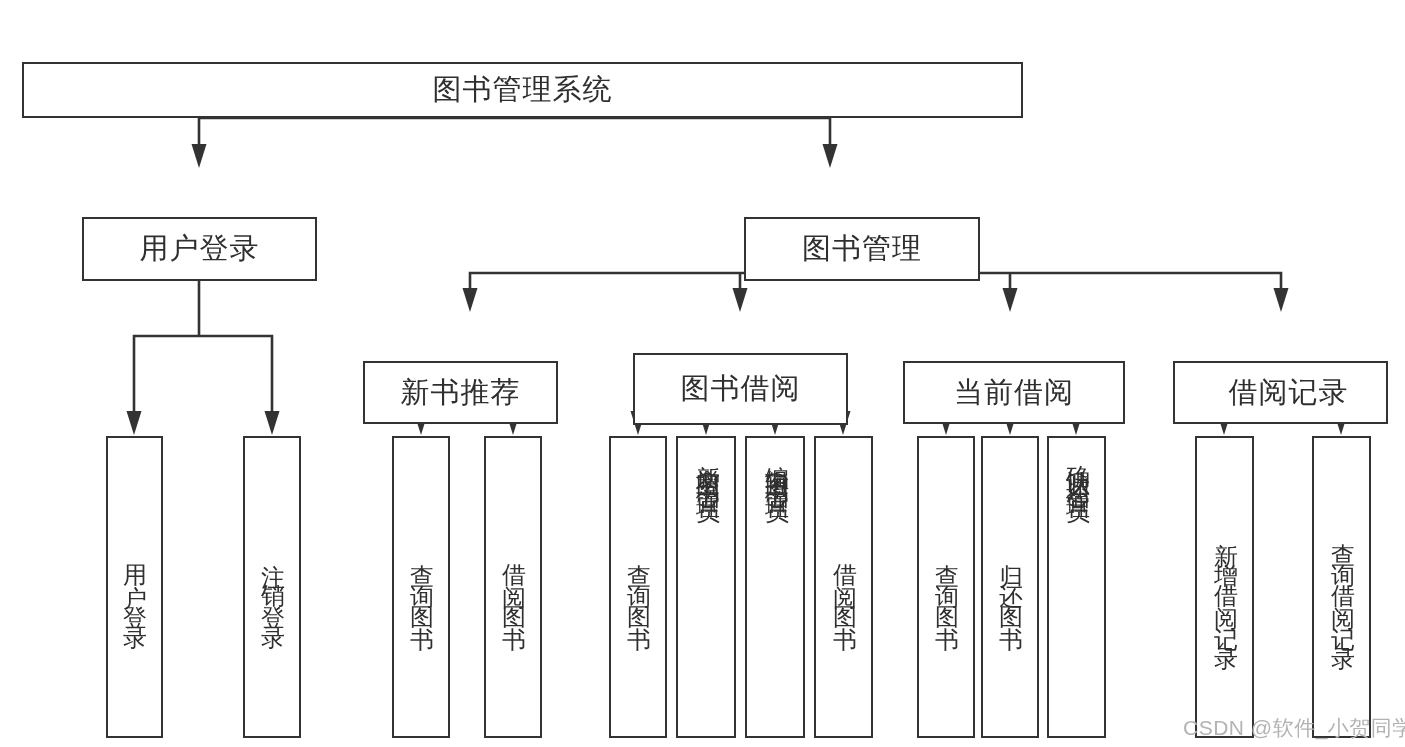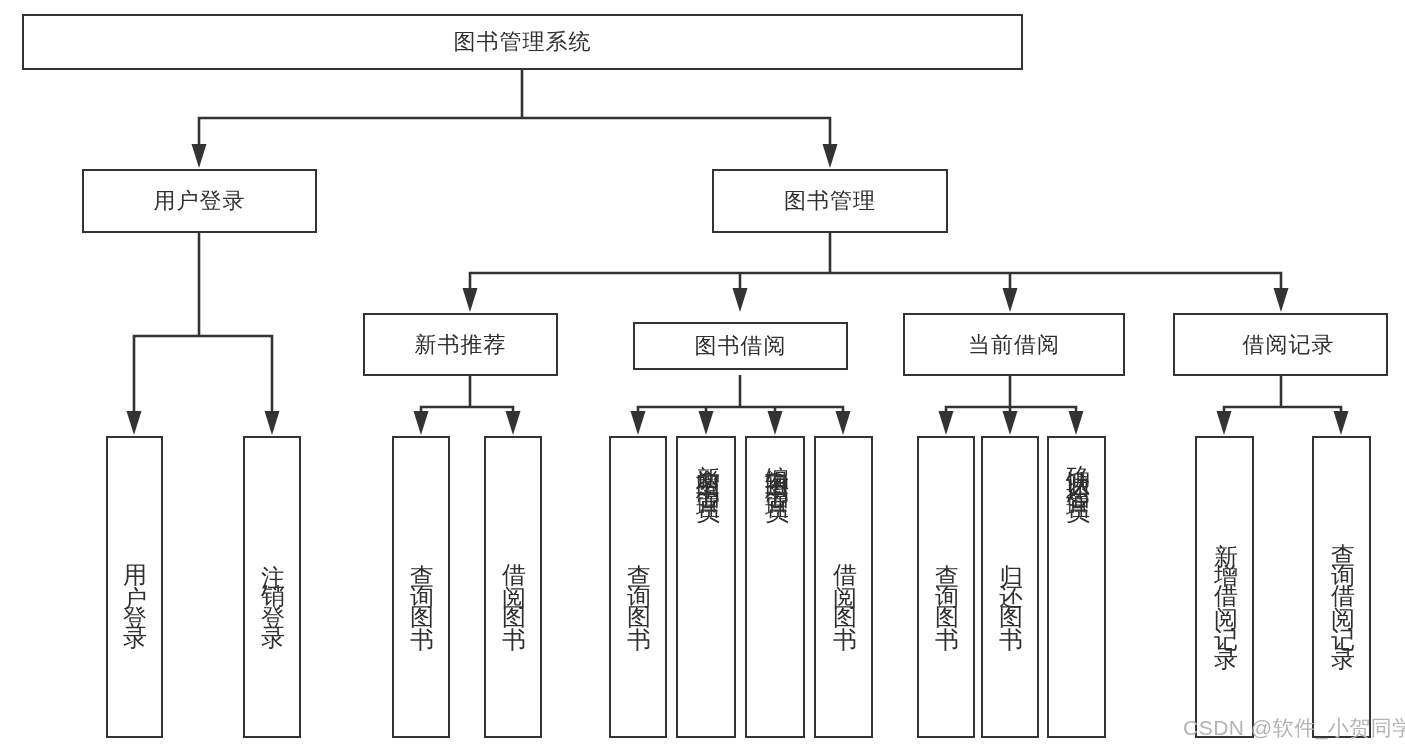--- a/index.html
+++ b/index.html
@@ -23,23 +23,24 @@
     box-sizing: border-box;
     border: 2.5px solid var(--box-border, #333333);
     background: var(--box-fill, #ffffff);
     color: var(--text, #2f2f2f);
     z-index: 2;
   }
   .hnode {
     display: flex;
     align-items: center;
     justify-content: center;
-    font-size: 22px;
+    font-size: 29px;
     letter-spacing: 1px;
     white-space: nowrap;
+    margin-top: 48px;
   }
   .leaf {
     writing-mode: vertical-rl;
     text-orientation: mixed;
     text-align: center;
     font-size: 24px;
     letter-spacing: 21px;
     line-height: 52px;
   }
   .leaf.tall {
@@ -107,24 +108,24 @@
 
     <path class="w" d="M1281 375 L1281 407"></path>
     <path class="w" d="M1224 418 L1224 407 L1341 407 L1341 418"></path>
     <path class="a" d="M1216.5 411 L1231.5 411 L1224 435 Z"></path>
     <path class="a" d="M1333.5 411 L1348.5 411 L1341 435 Z"></path>
   </svg>
 
   <div class="node hnode" style="left:22px; top:14px; width:1001px; height:56px;">图书管理系统</div>
 
   <div class="node hnode" style="left:82px; top:169px; width:235px; height:64px;">用户登录</div>
-  <div class="node hnode" style="left:712px; top:169px; width:236px; height:64px;">图书管理</div>
+  <div class="node hnode" style="left:744px; top:169px; width:236px; height:64px;">图书管理</div>
 
   <div class="node hnode" style="left:363px; top:313px; width:195px; height:63px;">新书推荐</div>
-  <div class="node hnode" style="left:633px; top:322px; width:215px; height:48px;">图书借阅</div>
+  <div class="node hnode" style="left:633px; top:305px; width:215px; height:72px;">图书借阅</div>
   <div class="node hnode" style="left:903px; top:313px; width:222px; height:63px;">当前借阅</div>
   <div class="node hnode" style="left:1173px; top:313px; width:215px; height:63px;padding-left:16px;">借阅记录</div>
 
   <div class="node leaf" style="left:106px; top:436px; width:57px; height:302px;">用户登录</div>
   <div class="node leaf" style="left:243px; top:436px; width:58px; height:302px;">注销登录</div>
 
   <div class="node leaf" style="left:392px; top:436px; width:58px; height:302px;">查询图书</div>
   <div class="node leaf" style="left:484px; top:436px; width:58px; height:302px;">借阅图书</div>
 
   <div class="node leaf" style="left:609px; top:436px; width:58px; height:302px;">查询图书</div>

